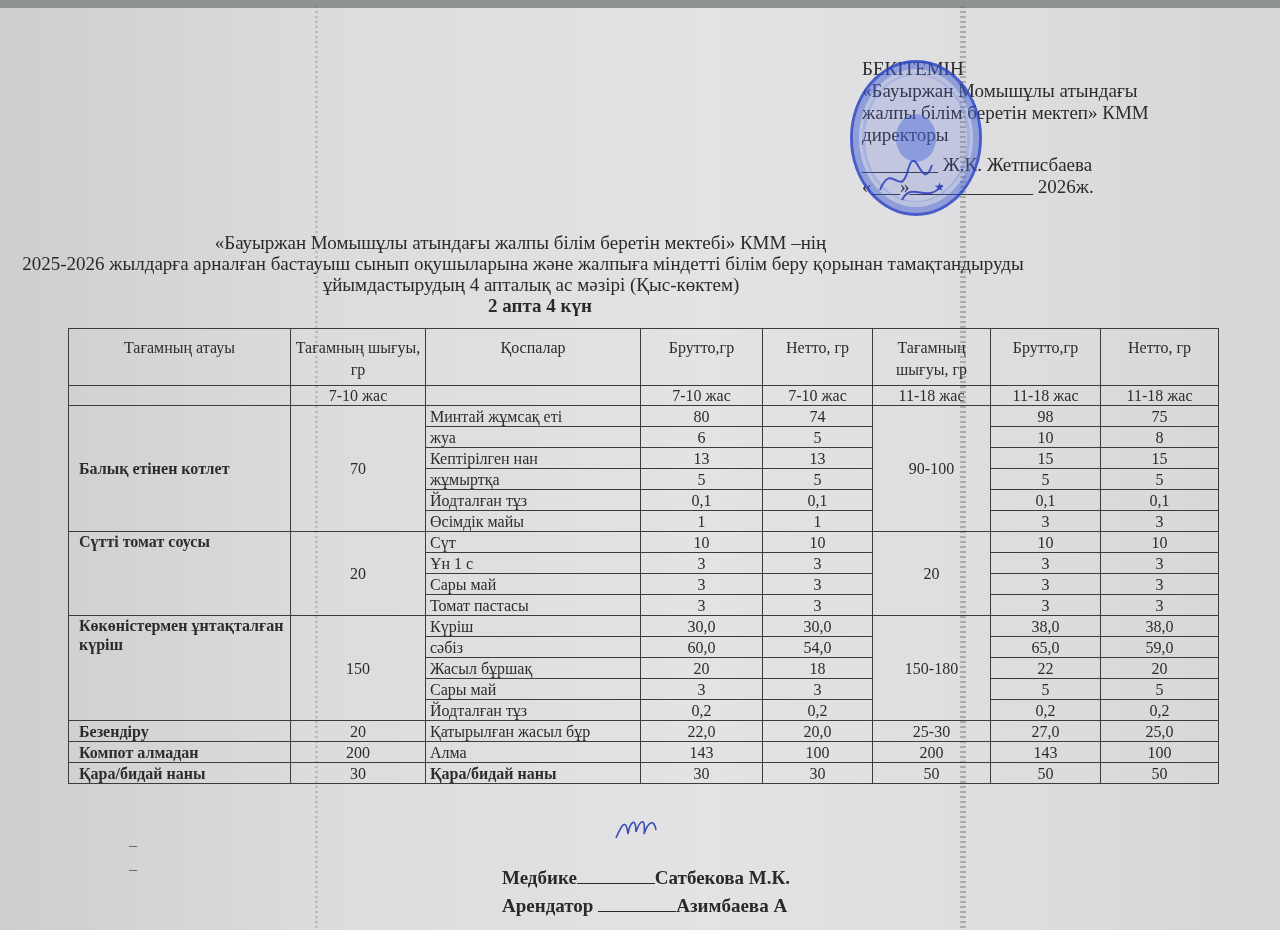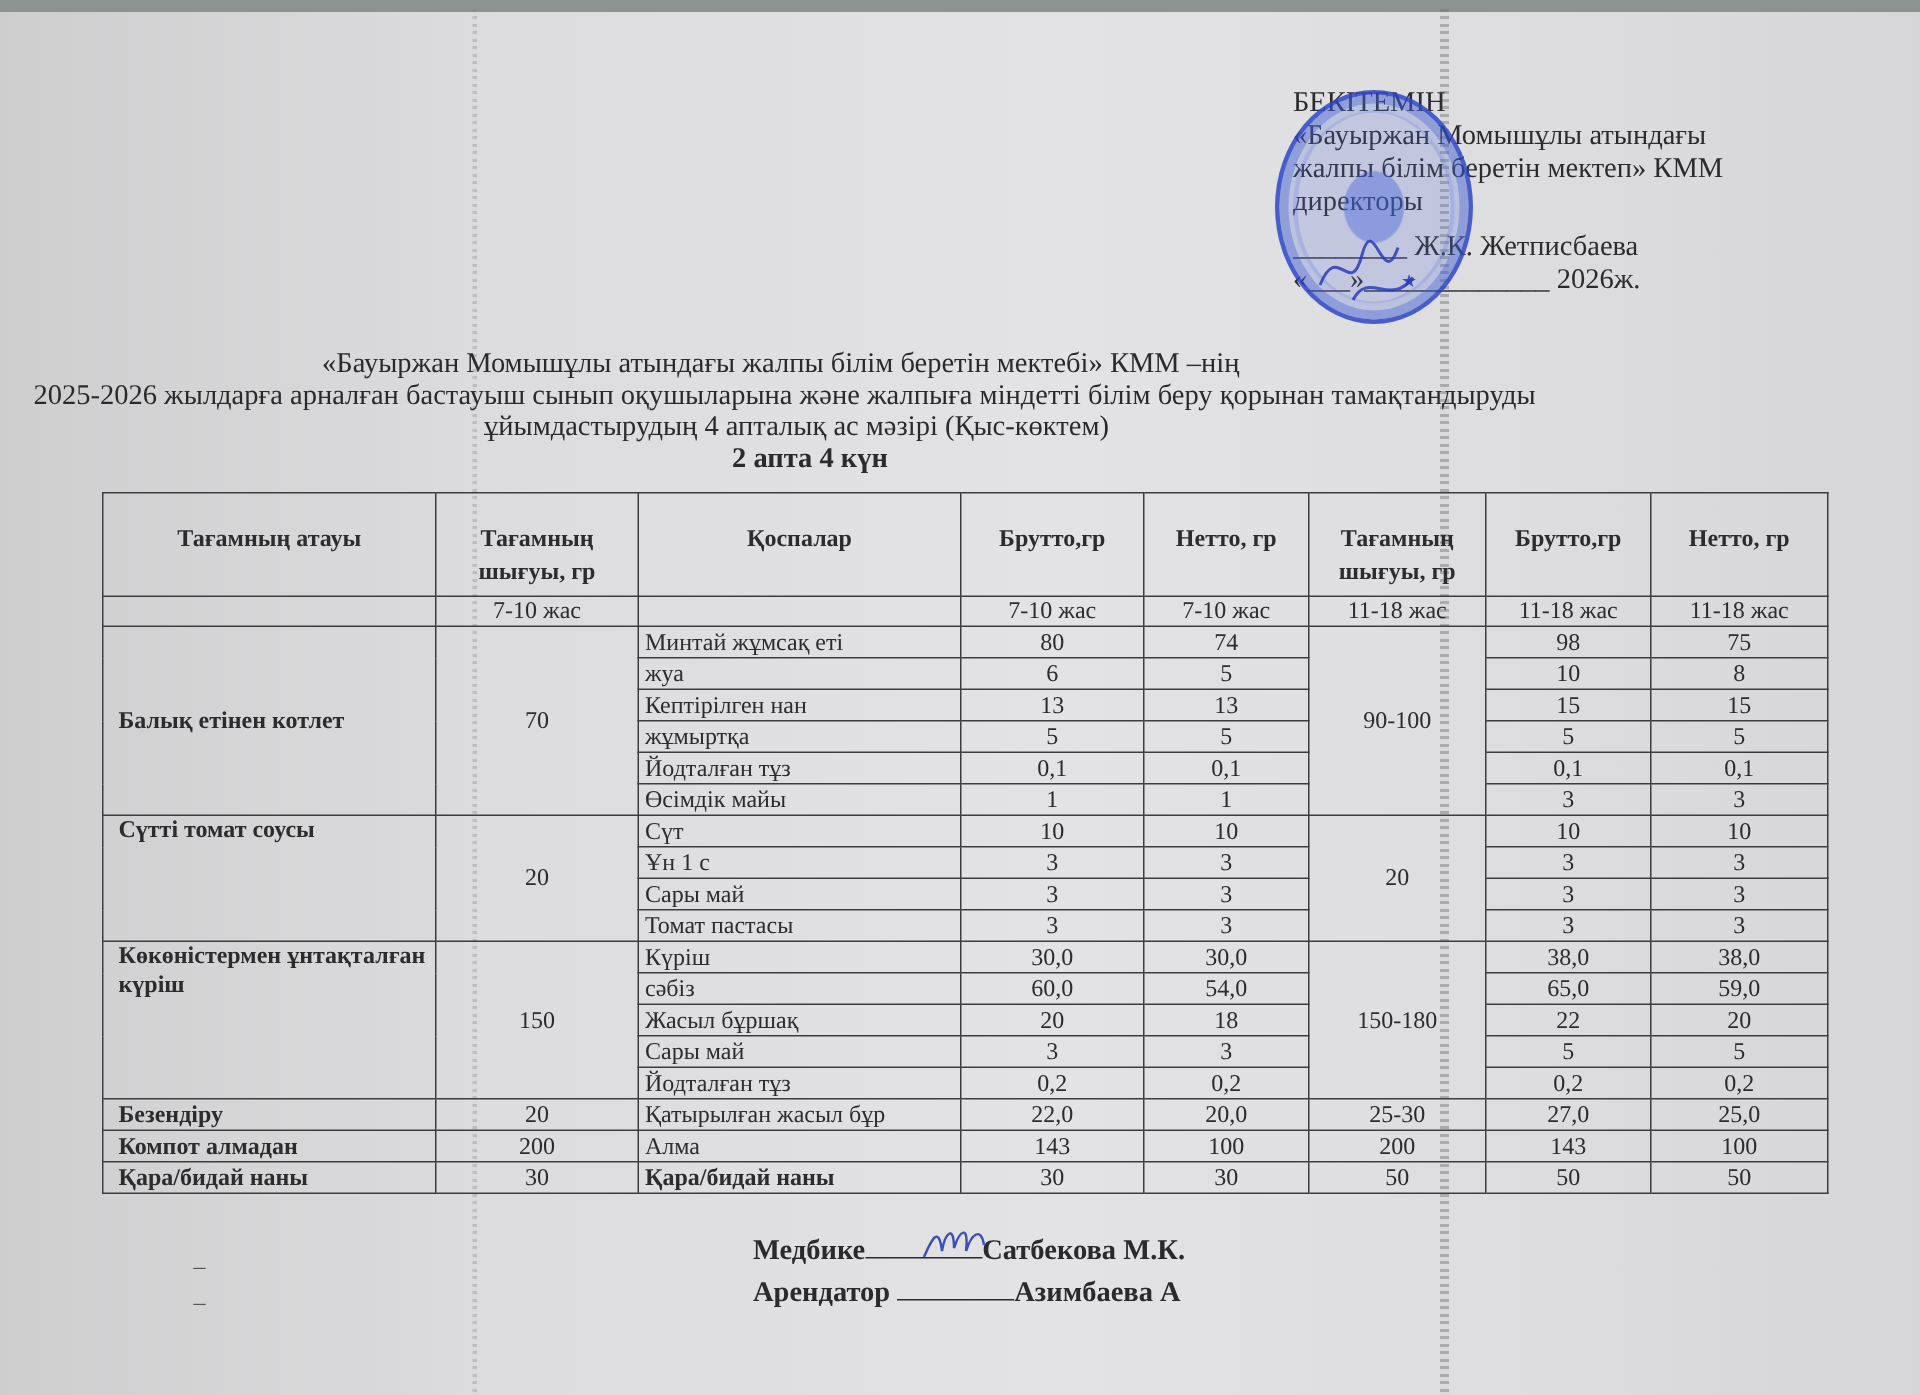--- a/index.html
+++ b/index.html
@@ -37,29 +37,29 @@
   .titles .t3 { padding-left: 26px; }
   .titles .t4 { font-weight: bold; padding-left: 44px; }
 
   table.menu {
     position: absolute; left: 68px; top: 328px; border-collapse: collapse;
     font-size: 16px; color: #2c2c2e; table-layout: fixed;
   }
   table.menu td, table.menu th {
     border: 1.4px solid #3c3c3e; padding: 0 4px; height: 20px; line-height: 19px; vertical-align: middle;
   }
-  table.menu th { font-weight: bold; text-align: center; vertical-align: top; height: 48px; line-height: 22px; padding-top: 20px; margin-top: 24px; }
+  table.menu th { font-weight: normal; text-align: center; vertical-align: top; height: 48px; line-height: 22px; padding-top: 8px; margin-top: 24px; }
   table.menu tr.age td { font-weight: normal; text-align: center; height: 18px; }
   .c { text-align: center; }
   .dish { font-weight: bold; vertical-align: top !important; text-align: left; padding-left: 10px !important; }
   .dish.mid { vertical-align: middle !important; }
   .ing { text-align: left; padding-left: 4px !important; margin-top: 40px; }
   .bold { font-weight: bold; }
 
-  .sigs { position: absolute; left: 502px; top: 820px; font-size: 19px; line-height: 28px; font-weight: bold; color: #2a2a2c; }
+  .sigs { position: absolute; left: 502px; top: 864px; font-size: 19px; line-height: 28px; font-weight: bold; color: #2a2a2c; }
   .sigs .line { display: inline-block; border-bottom: 1.5px solid #2a2a2c; width: 78px; height: 18px; vertical-align: baseline; position: relative; }
   .signature { position: absolute; left: 612px; top: 812px; width: 60px; height: 30px; }
   .dash { position: absolute; left: 129px; font-size: 16px; color: #555; }
 </style>
 </head>
 <body>
 
 <div class="paper"></div>
 <div class="topband"></div>
 <div class="fold f1"></div>

